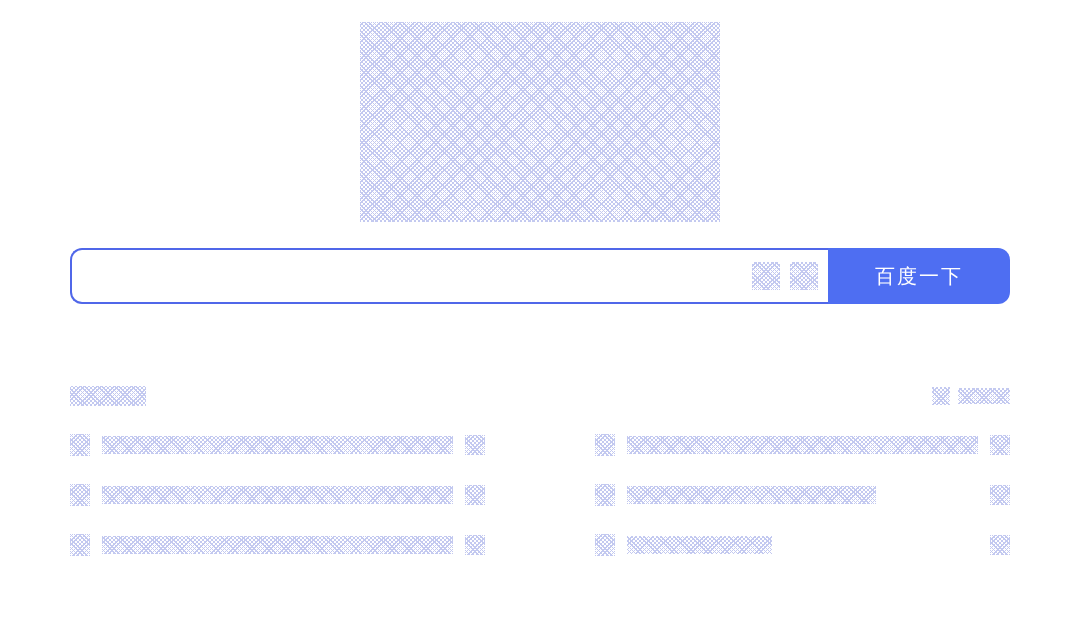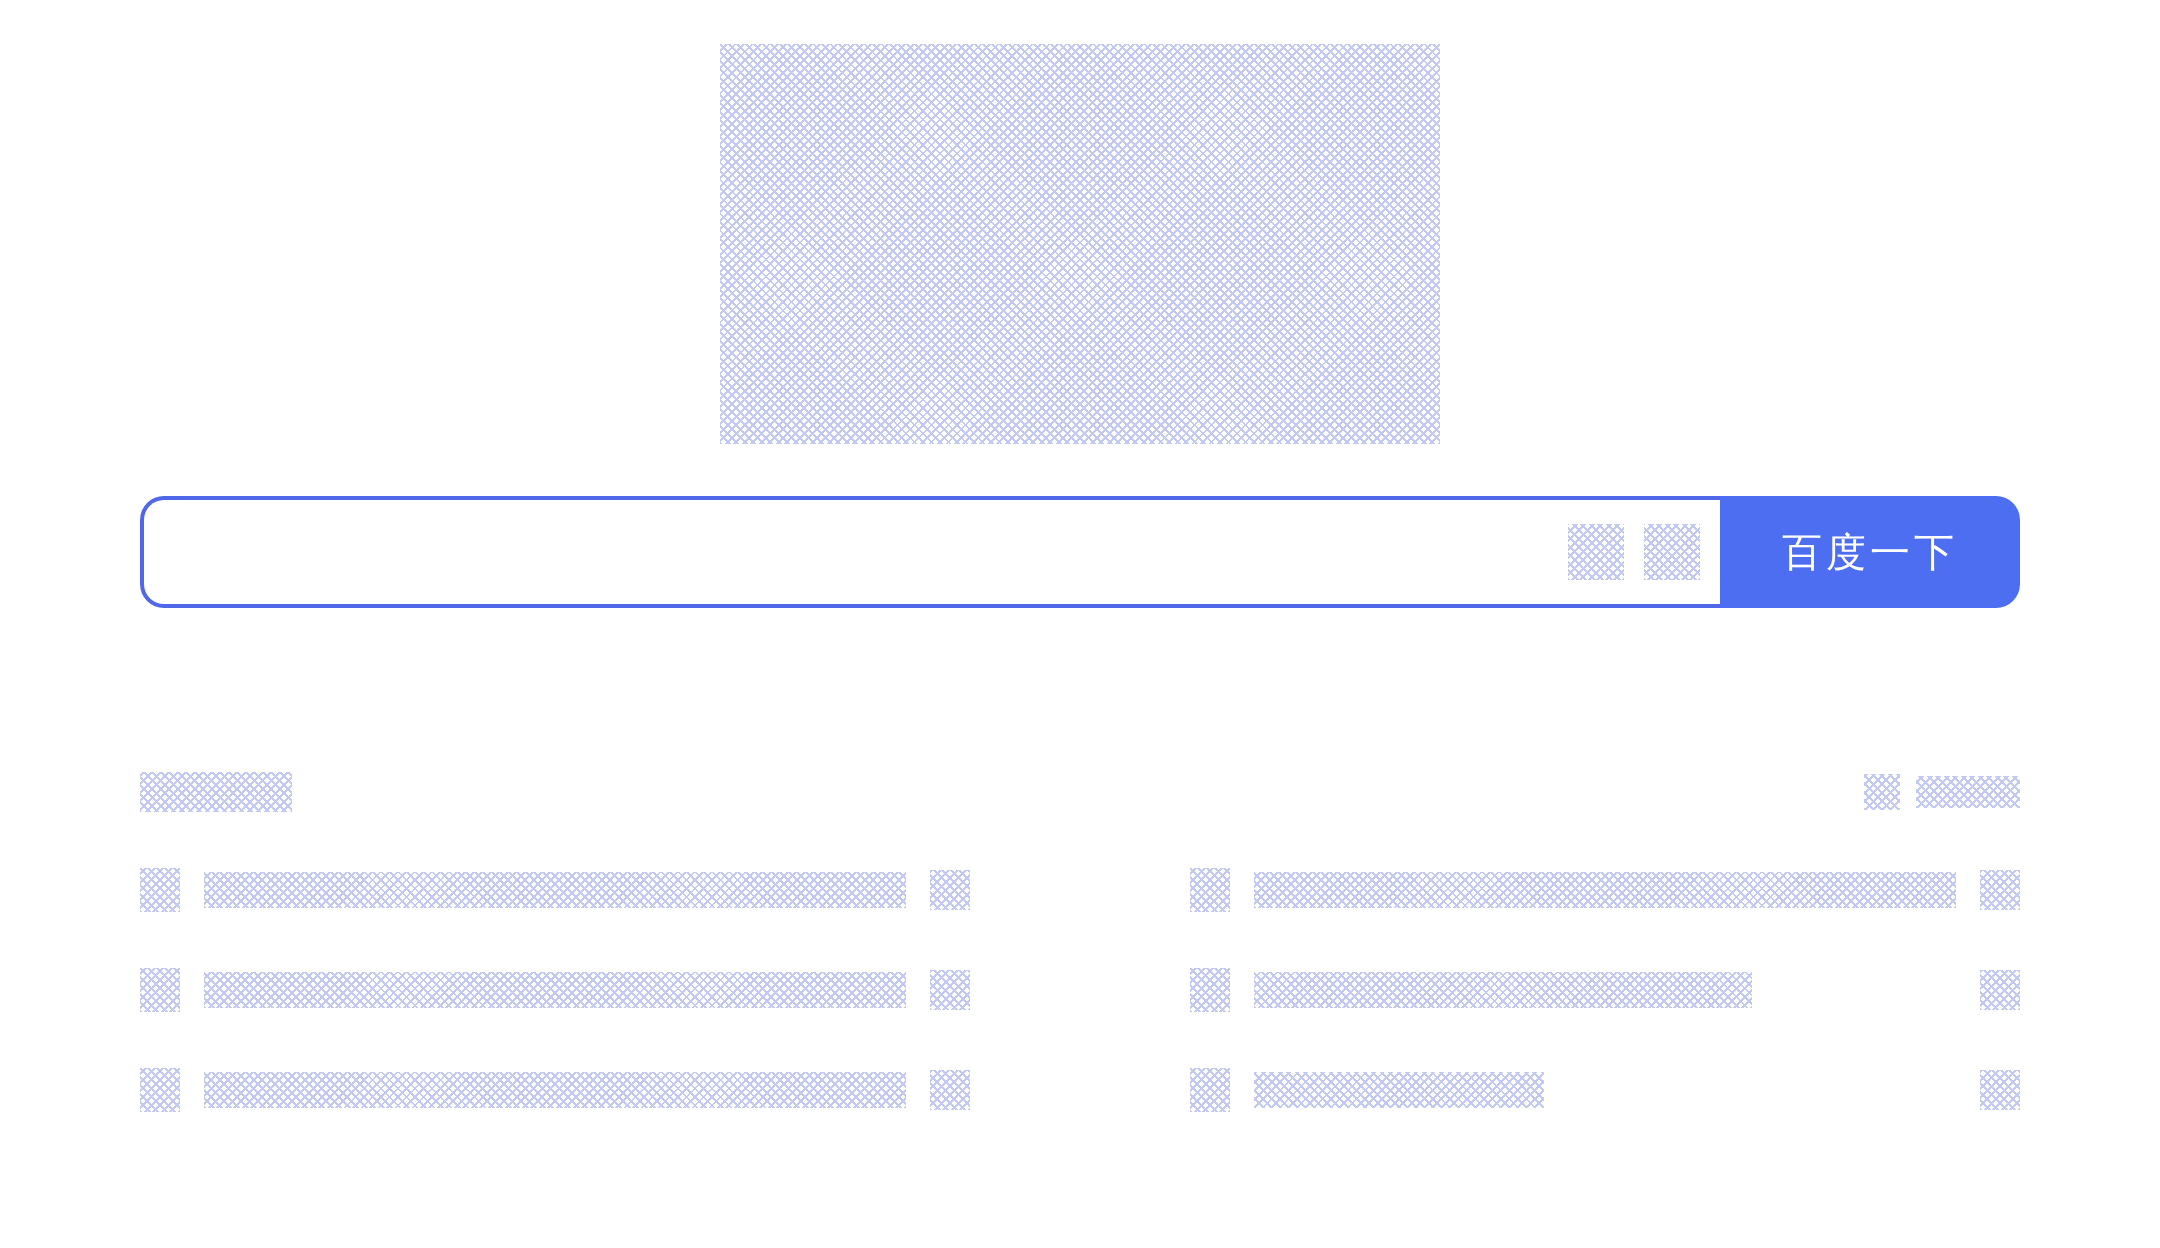--- a/index.html
+++ b/index.html
@@ -48,21 +48,21 @@
       background: transparent;
     }
     .search-icon-box {
       width: 28px;
       height: 28px;
       margin-left: 10px;
       background: repeating-linear-gradient(45deg, #c3c9f0 0 1px, transparent 1px 3px),
                   repeating-linear-gradient(-45deg, #c3c9f0 0 1px, transparent 1px 3px);
     }
     .search-btn {
-      width: 150px;
+      width: 182px;
       background: #4e6ef2;
       color: #fff;
       border: none;
       border-radius: 0 12px 12px 0;
       font-size: 20px;
       letter-spacing: 2px;
       cursor: pointer;
       display: flex;
       align-items: center;
       justify-content: center;

